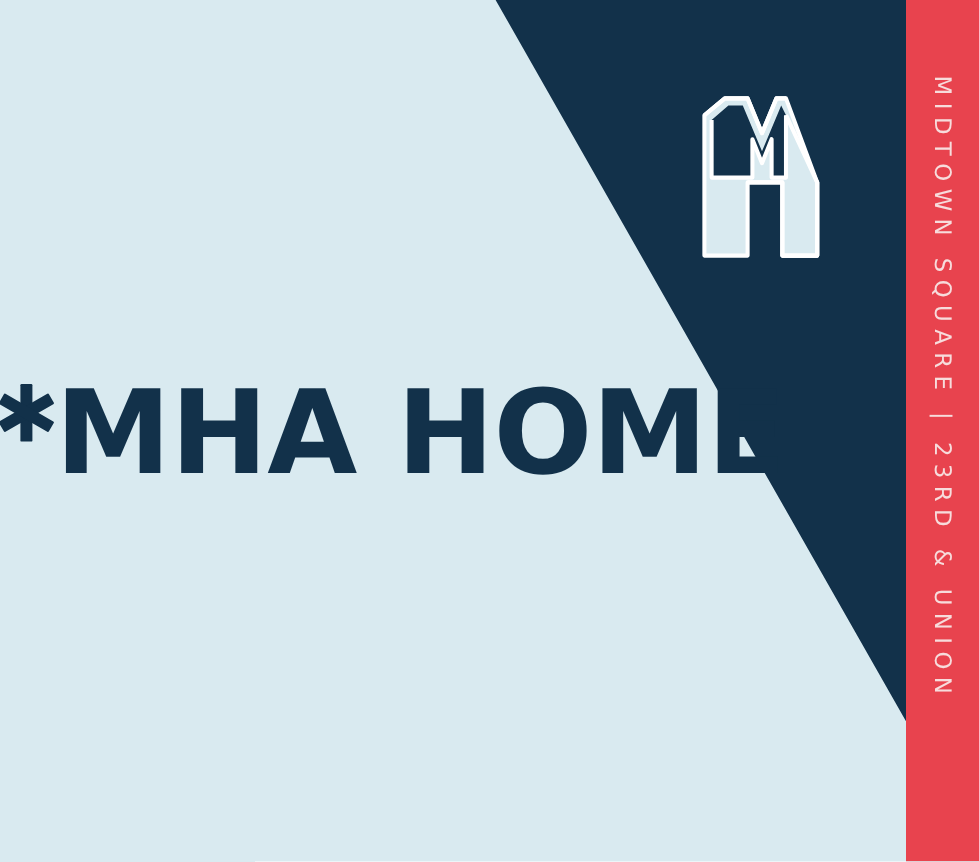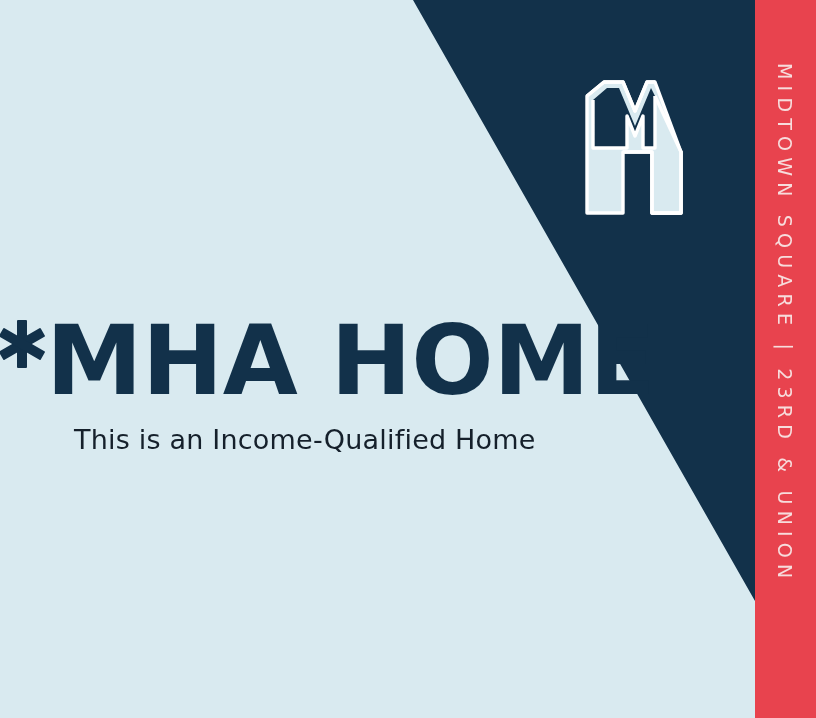--- a/index.html
+++ b/index.html
@@ -154,19 +154,18 @@
         <g fill="#12314a">
           <rect x="23" y="4" width="10" height="48" rx="1"></rect>
           <rect x="23" y="4" width="10" height="48" rx="1" transform="rotate(60 28 28)"></rect>
           <rect x="23" y="4" width="10" height="48" rx="1" transform="rotate(120 28 28)"></rect>
         </g>
       </svg>
       <span class="headline-text">MHA HOME</span>
     </h1>
   </div>
 
-  <p class="subtitle">This is an Income-Qualified Home</p>
 
   <div class="side-band">
     <div class="side-band-text">MIDTOWN SQUARE | 23RD &amp; UNION</div>
   </div>
 
 </div>
 
 </body></html>

